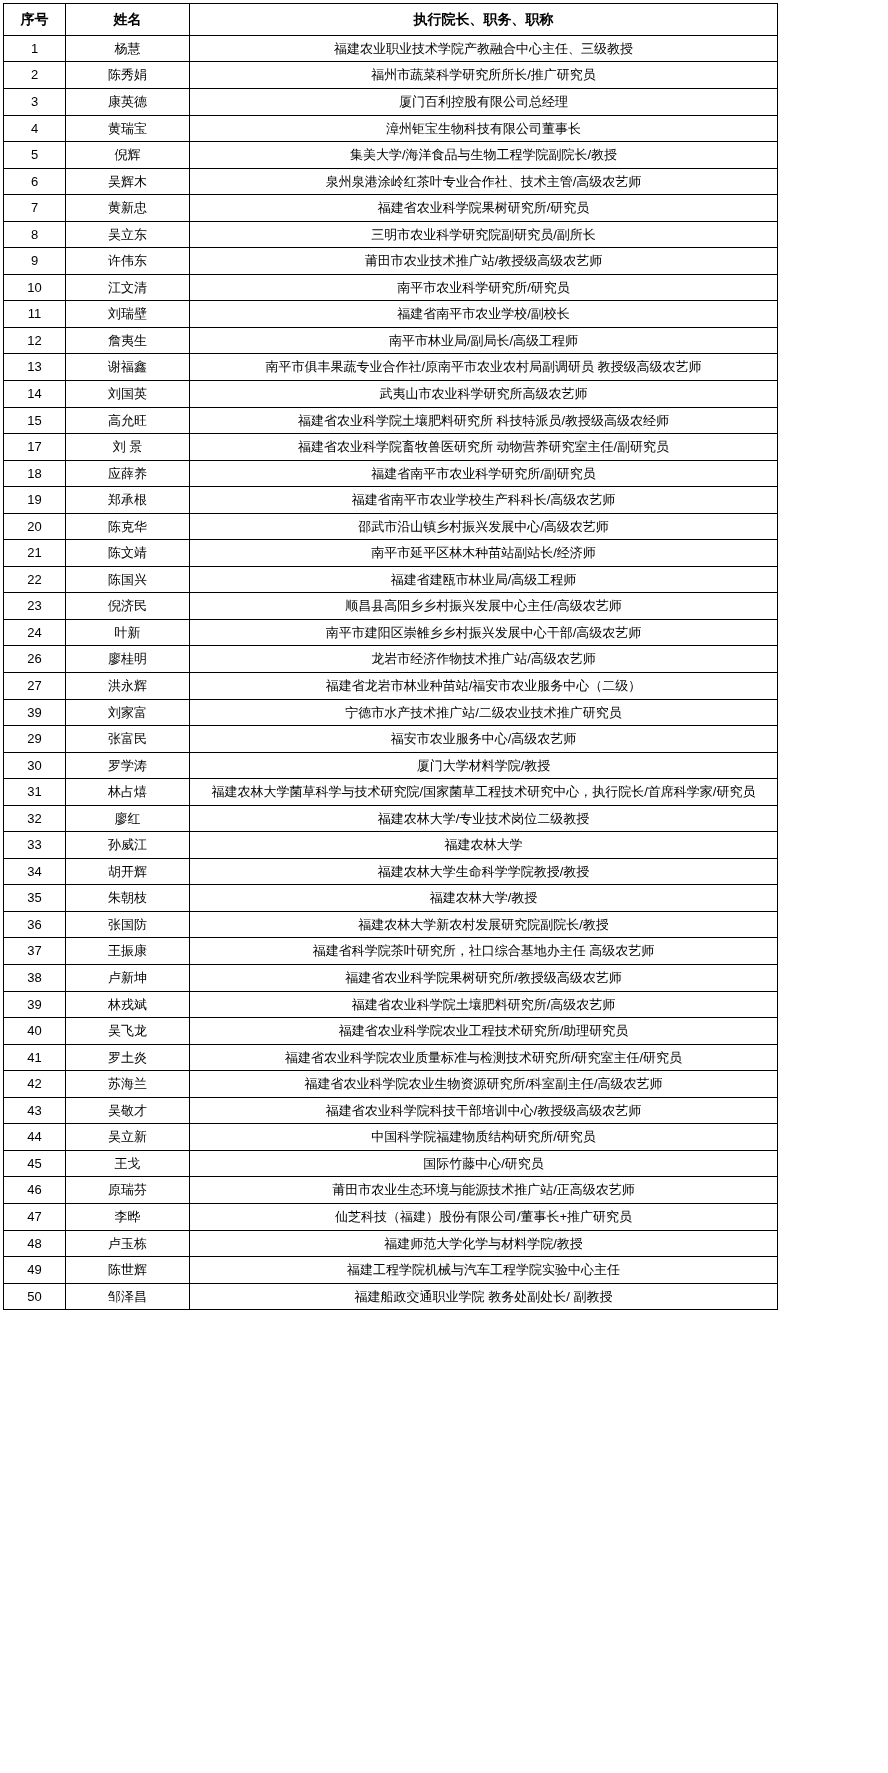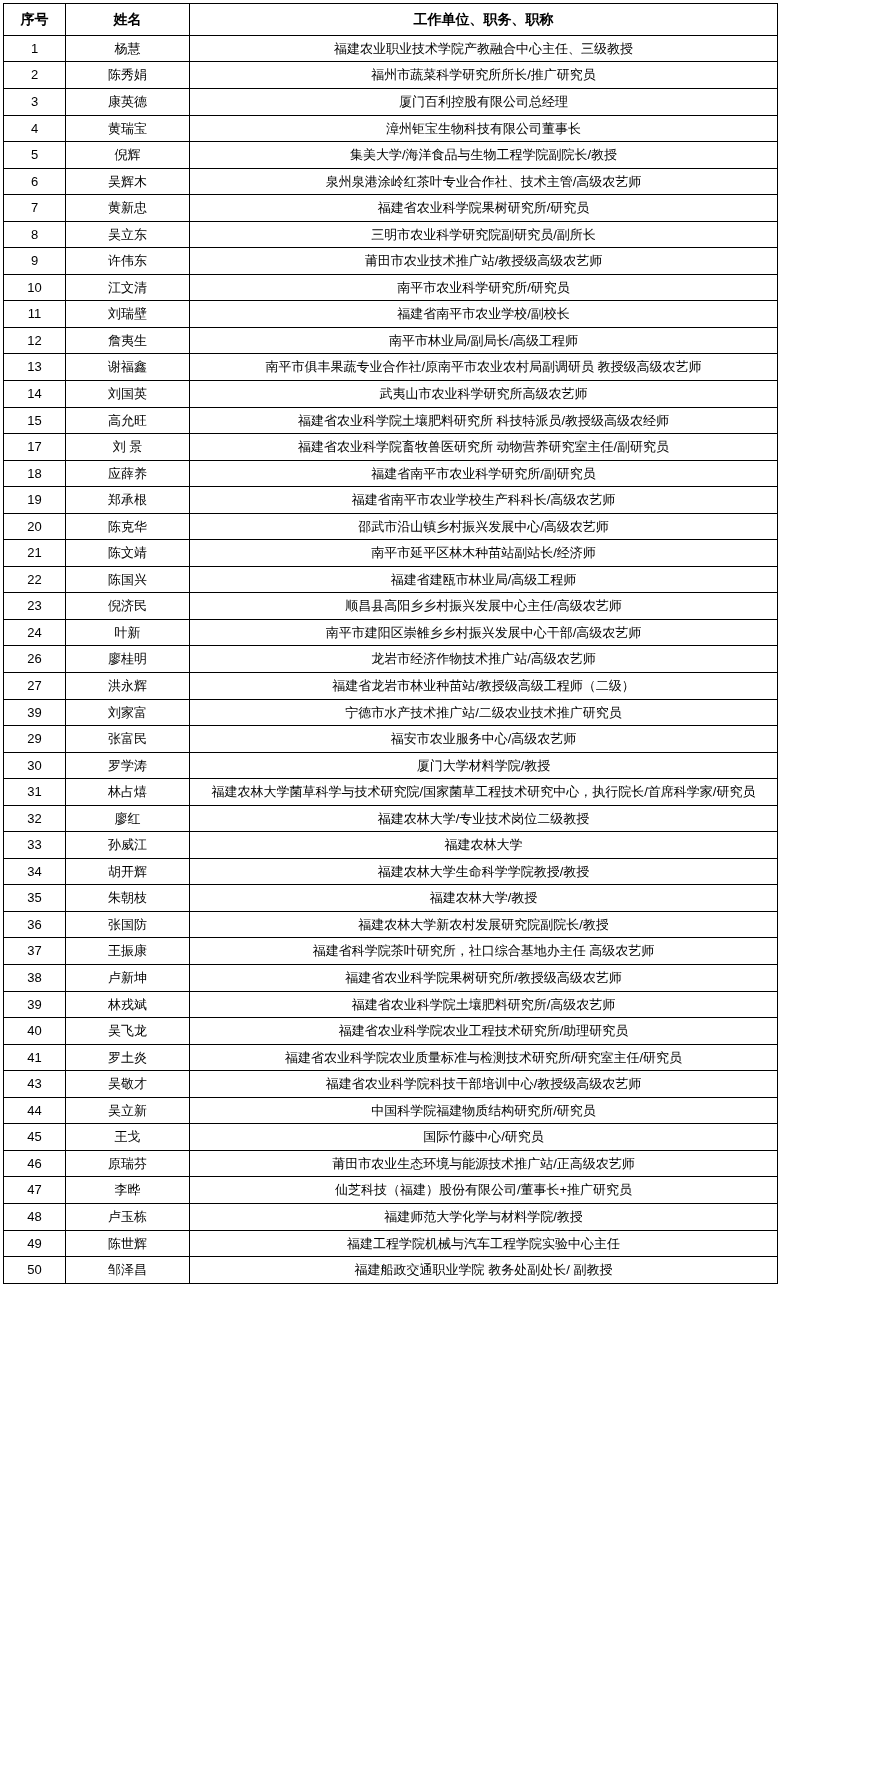--- a/index.html
+++ b/index.html
@@ -50,21 +50,21 @@
   <table class="roster">
     <colgroup>
       <col class="c-index">
       <col class="c-name">
       <col class="c-unit">
     </colgroup>
     <thead>
       <tr>
         <th>序号</th>
         <th>姓名</th>
-        <th>工作单位、职务、职称</th>
+        <th>执行院长、职务、职称</th>
       </tr>
     </thead>
     <tbody id="roster-body">
         <tr>
           <td class="index">1</td>
           <td class="name">杨慧</td>
           <td class="unit">福建农业职业技术学院产教融合中心主任、三级教授</td>
         </tr>
         <tr>
           <td class="index">2</td>
@@ -177,21 +177,21 @@
           <td class="unit">南平市建阳区崇雒乡乡村振兴发展中心干部/高级农艺师</td>
         </tr>
         <tr>
           <td class="index">26</td>
           <td class="name">廖桂明</td>
           <td class="unit">龙岩市经济作物技术推广站/高级农艺师</td>
         </tr>
         <tr>
           <td class="index">27</td>
           <td class="name">洪永辉</td>
-          <td class="unit">福建省龙岩市林业种苗站/教授级高级工程师（二级）</td>
+          <td class="unit">福建省龙岩市林业种苗站/福安市农业服务中心（二级）</td>
         </tr>
         <tr>
           <td class="index">39</td>
           <td class="name">刘家富</td>
           <td class="unit">宁德市水产技术推广站/二级农业技术推广研究员</td>
         </tr>
         <tr>
           <td class="index">29</td>
           <td class="name">张富民</td>
           <td class="unit">福安市农业服务中心/高级农艺师</td>
@@ -248,20 +248,25 @@
         </tr>
         <tr>
           <td class="index">40</td>
           <td class="name">吴飞龙</td>
           <td class="unit">福建省农业科学院农业工程技术研究所/助理研究员</td>
         </tr>
         <tr>
           <td class="index">41</td>
           <td class="name">罗土炎</td>
           <td class="unit">福建省农业科学院农业质量标准与检测技术研究所/研究室主任/研究员</td>
+        </tr>
+        <tr>
+          <td class="index">42</td>
+          <td class="name">苏海兰</td>
+          <td class="unit">福建省农业科学院农业生物资源研究所/科室副主任/高级农艺师</td>
         </tr>
         <tr>
           <td class="index">43</td>
           <td class="name">吴敬才</td>
           <td class="unit">福建省农业科学院科技干部培训中心/教授级高级农艺师</td>
         </tr>
         <tr>
           <td class="index">44</td>
           <td class="name">吴立新</td>
           <td class="unit">中国科学院福建物质结构研究所/研究员</td>

